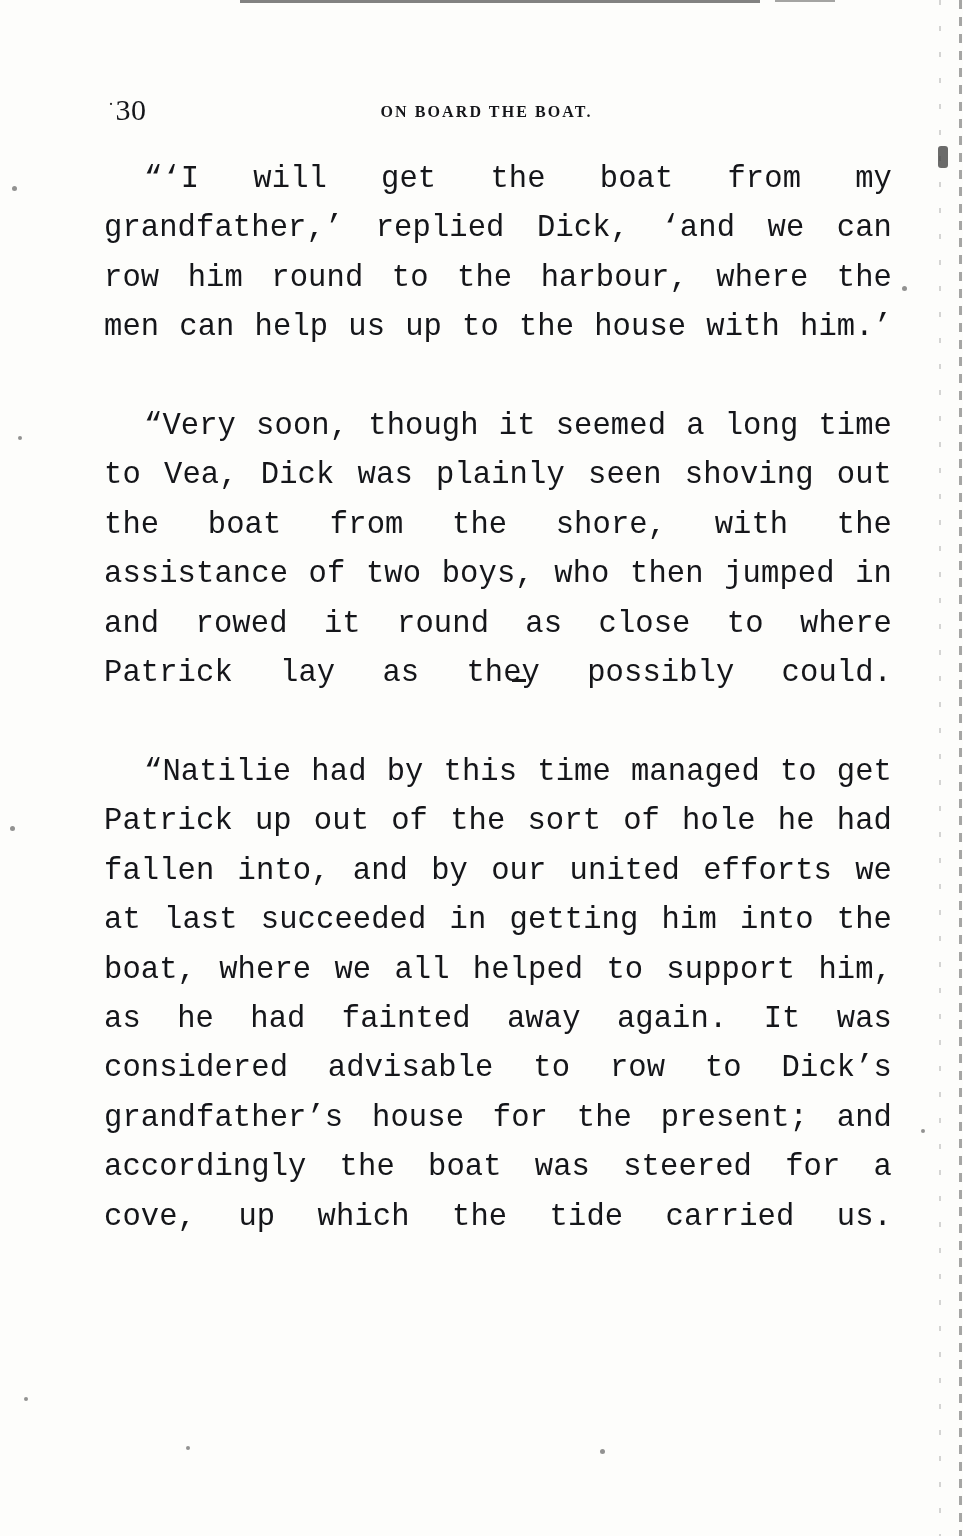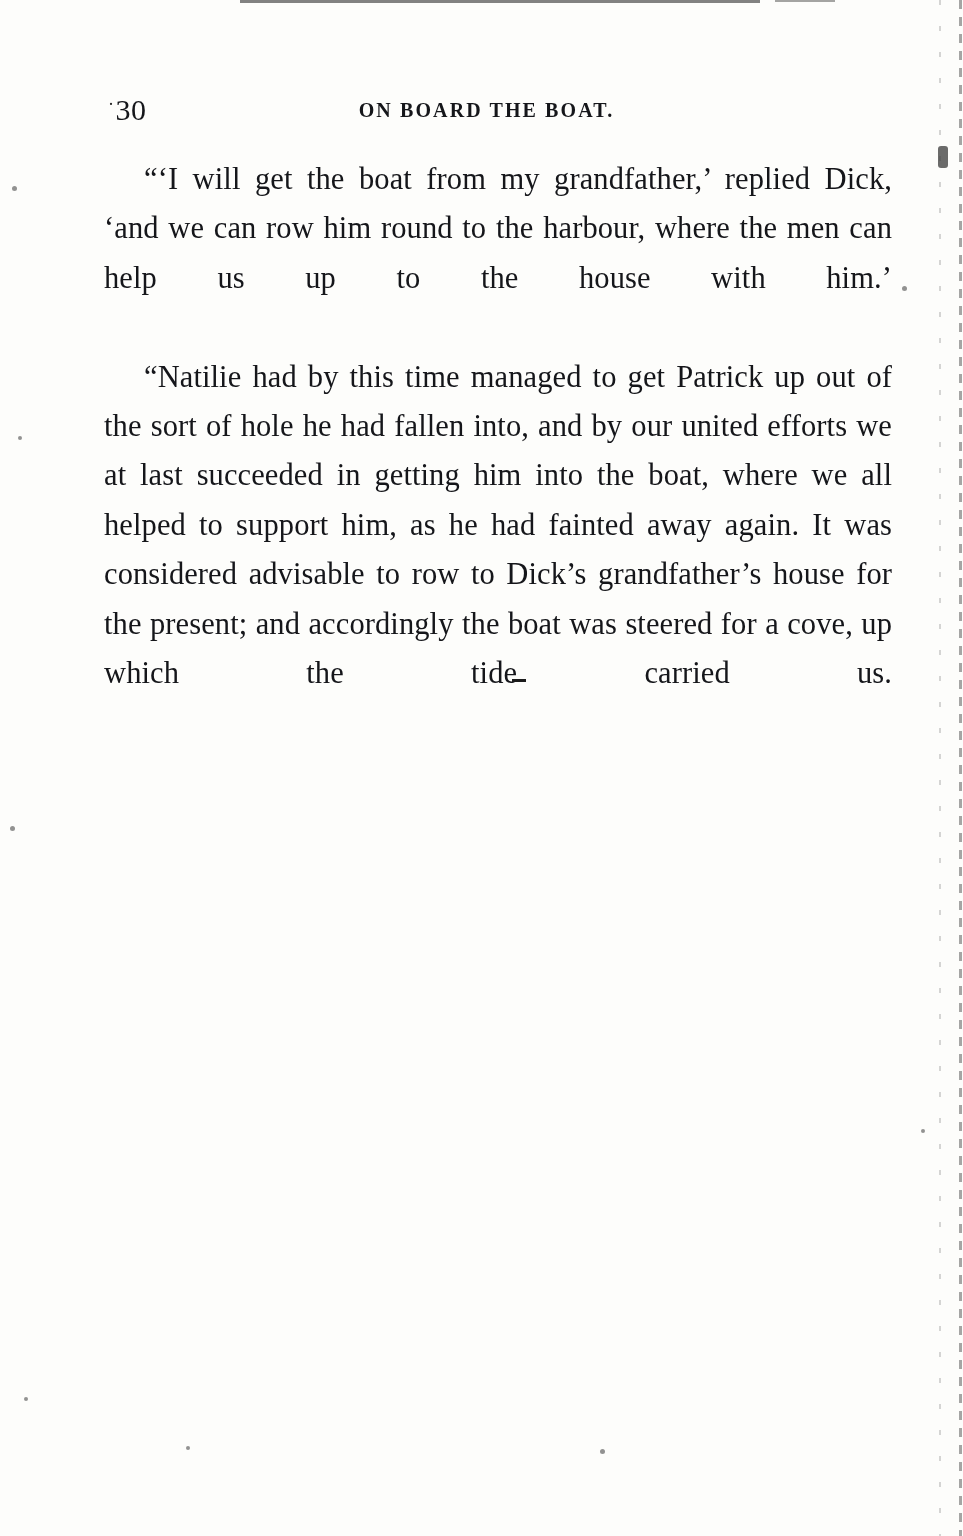--- a/index.html
+++ b/index.html
@@ -104,28 +104,29 @@
     width: 963px;
     text-align: center;
     font-size: 20px;
     letter-spacing: 2.1px;
     font-variant: small-caps;
     text-transform: uppercase;
     font-weight: 600;
     padding-left: 10px;
     box-sizing: border-box;
   }
-  .running-head span { font-size: 20px; }
+  .running-head span { font-size: 16px; }
 
   
   .body {
     position: absolute;
     left: 104px;
     top: 155px;
     width: 788px;
+    font-family: Liberation Mono, monospace;
   }
   .body p {
     margin: 0;
     text-align: justify;
     text-align-last: left;
     font-size: 30.5px;
     line-height: 49.4px;
     text-indent: 40px;
     letter-spacing: .1px;
     word-spacing: .5px;
@@ -161,20 +162,21 @@
 
   <div class="header">
     <div class="folio">30</div>
     <div class="running-head">
       <span>ON BOARD THE BOAT.</span>
     </div>
   </div>
 
   <div class="body">
     <p>“‘I will get the boat from my grandfather,’ replied Dick, ‘and we can row him round to the harbour, where the men can help us up to the house with him.’</p>
+    <p>“Very soon, though it seemed a long time to Vea, Dick was plainly seen shoving out the boat from the shore, with the assistance of two boys, who then jumped in and rowed it round as close to where Patrick lay as they possibly could.</p>
     <p class="lastpara">“Natilie had by this time managed to get Patrick up out of the sort of hole he had fallen into, and by our united efforts we at last succeeded in getting him into the boat, where we all helped to support him, as he had fainted away again. It was considered advisable to row to Dick’s grandfather’s house for the present; and accordingly the boat was steered for a cove, up which the tide carried us.</p>
   </div>
 
   <div class="stray-dash"></div>
 
   <div class="speck" style="left:12px;  top:186px; width:5px;  height:5px;"></div>
   <div class="speck" style="left:18px;  top:436px; width:4px;  height:4px;"></div>
   <div class="speck" style="left:10px;  top:826px; width:5px;  height:5px;"></div>
   <div class="speck" style="left:24px;  top:1397px;width:4px;  height:4px;"></div>
   <div class="speck" style="left:600px; top:1449px;width:5px;  height:5px;"></div>

